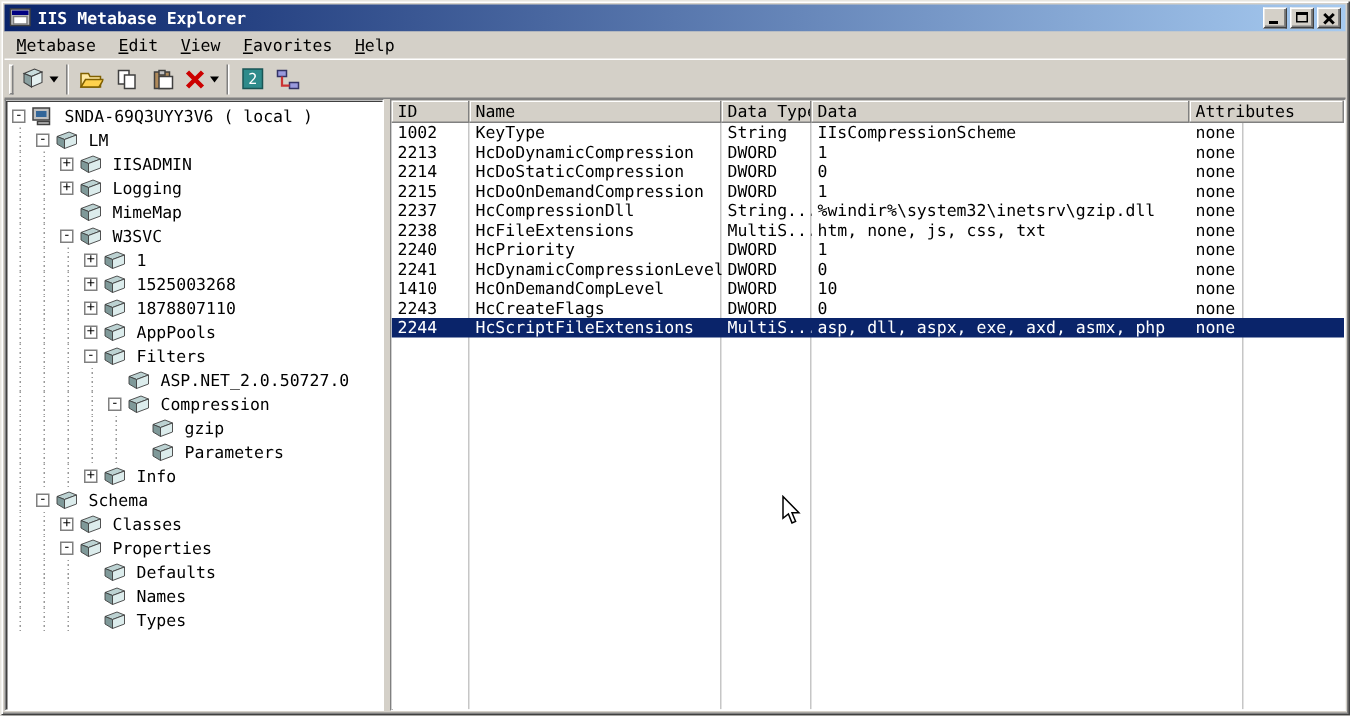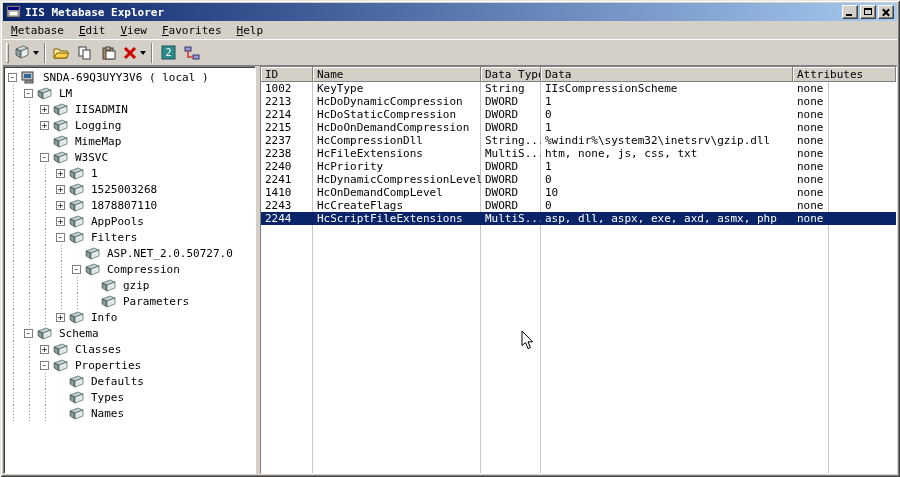--- a/index.html
+++ b/index.html
@@ -544,38 +544,38 @@
           </span>
           <span class="expand-box hidden"></span>
           <span class="node-icon">
 
             <svg class="icon-node" width="15" height="13" viewBox="0 0 15 13">
               <polygon points="1,4 9,1 14,3 6,6" fill="#bcd2d2" stroke="#404040" stroke-width="0.6"></polygon>
               <polygon points="1,4 6,6 6,12 1,9" fill="#7f9999" stroke="#404040" stroke-width="0.6"></polygon>
               <polygon points="6,6 14,3 14,9 6,12" fill="#dcecec" stroke="#404040" stroke-width="0.6"></polygon>
             </svg>
           </span>
+          <span class="tree-label">Names</span>
+        </div>
+        <div class="tree-item">
+          <span class="indents">
+            <span class="indent"></span>
+            <span class="indent"></span>
+            <span class="indent"></span>
+          </span>
+          <span class="expand-box hidden"></span>
+          <span class="node-icon">
+
+            <svg class="icon-node" width="15" height="13" viewBox="0 0 15 13">
+              <polygon points="1,4 9,1 14,3 6,6" fill="#bcd2d2" stroke="#404040" stroke-width="0.6"></polygon>
+              <polygon points="1,4 6,6 6,12 1,9" fill="#7f9999" stroke="#404040" stroke-width="0.6"></polygon>
+              <polygon points="6,6 14,3 14,9 6,12" fill="#dcecec" stroke="#404040" stroke-width="0.6"></polygon>
+            </svg>
+          </span>
           <span class="tree-label">Types</span>
-        </div>
-        <div class="tree-item">
-          <span class="indents">
-            <span class="indent"></span>
-            <span class="indent"></span>
-            <span class="indent"></span>
-          </span>
-          <span class="expand-box hidden"></span>
-          <span class="node-icon">
-
-            <svg class="icon-node" width="15" height="13" viewBox="0 0 15 13">
-              <polygon points="1,4 9,1 14,3 6,6" fill="#bcd2d2" stroke="#404040" stroke-width="0.6"></polygon>
-              <polygon points="1,4 6,6 6,12 1,9" fill="#7f9999" stroke="#404040" stroke-width="0.6"></polygon>
-              <polygon points="6,6 14,3 14,9 6,12" fill="#dcecec" stroke="#404040" stroke-width="0.6"></polygon>
-            </svg>
-          </span>
-          <span class="tree-label">Names</span>
         </div>
       </div>
 
     <div class="splitter"></div>
 
     <div class="list-panel sunken">
       <div class="list-header">
           <span class="col-h c0">ID</span>
           <span class="col-h c1">Name</span>
           <span class="col-h c2">Data Type</span>

